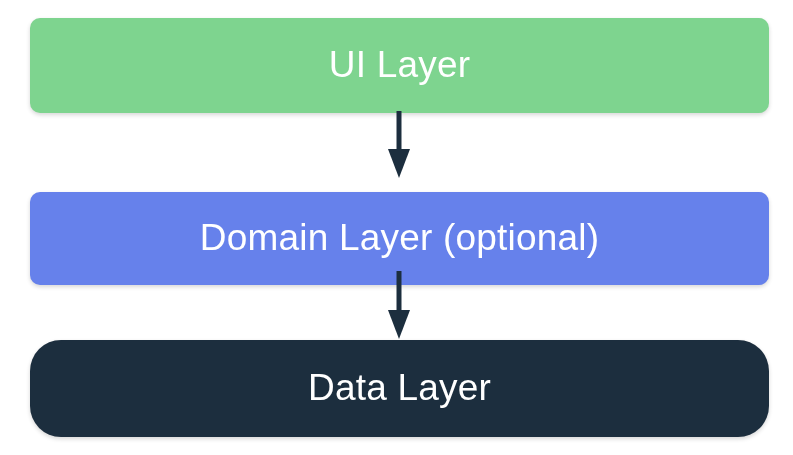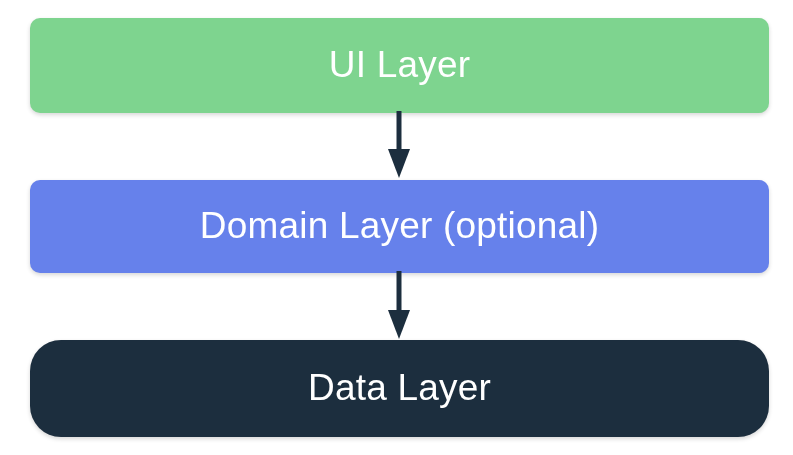--- a/index.html
+++ b/index.html
@@ -43,21 +43,21 @@
     position: relative;
     top: -1px;
   }
 
   
   #box-ui-layer {
     top: 18px;
     height: 95px;
   }
   #box-domain-layer {
-    top: 180px;
+    top: 192px;
     height: 93px;
   }
   #box-data-layer {
     top: 340px;
     height: 97px;
   }
 
   .arrow-svg-wrap {
     position: absolute;
   }

